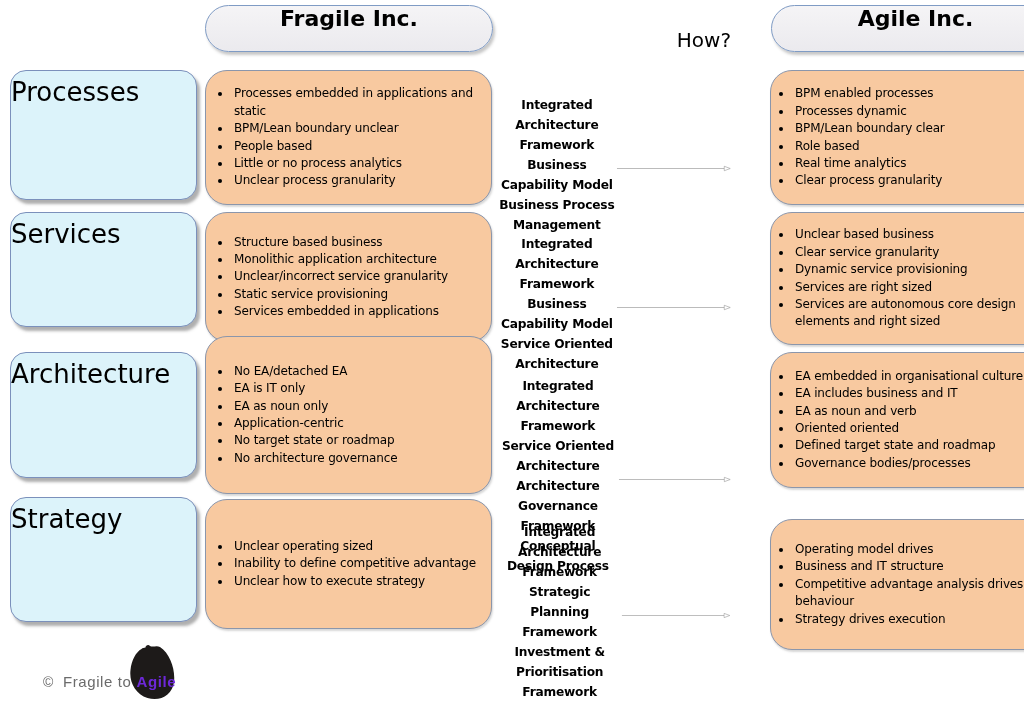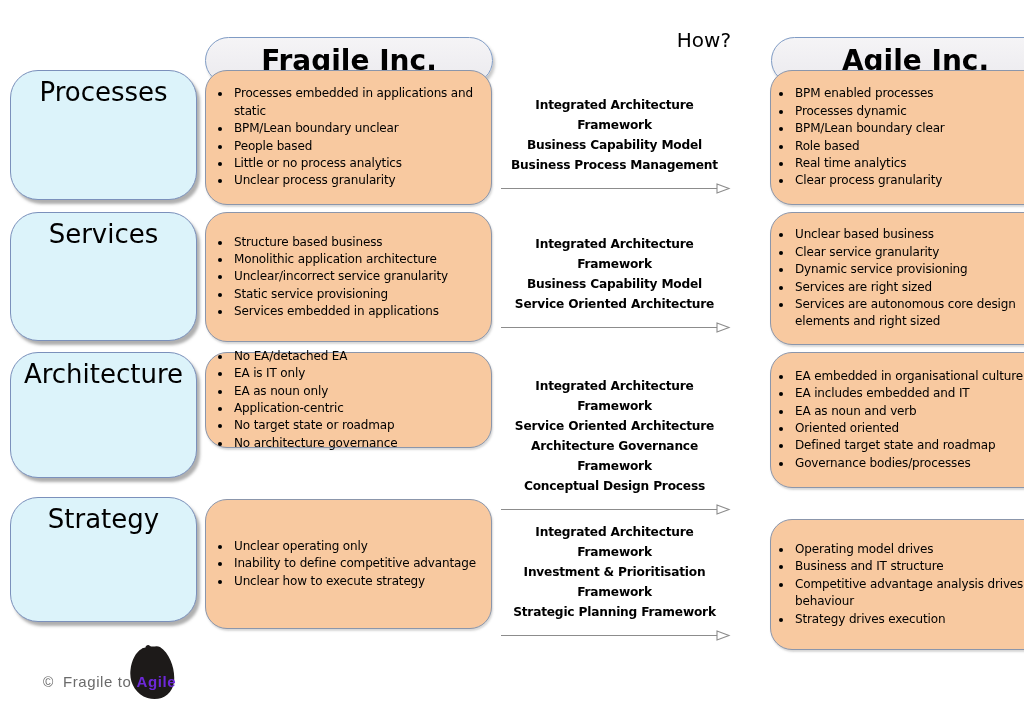--- a/index.html
+++ b/index.html
@@ -1,40 +1,40 @@
 <!DOCTYPE html>
 <html><head>
 <meta charset="utf-8">
 <style>
   html,body{margin:0;padding:0;background:#fff;}
   .page{position:relative;width:1024px;height:704px;background:#fff;overflow:hidden;
         font-family:"DejaVu Sans",sans-serif;color:#000;}
 
   .header-pill{position:absolute;top:5px;height:45px;border:1.5px solid #7f9bc4;border-radius:26px;
         background:linear-gradient(#f5f4f6,#ebeaee);box-shadow:2px 3px 3px rgba(130,130,130,.45);
-        display:flex;align-items:center;justify-content:center;font-weight:bold;font-size:28px;margin-top:32px;}
+        display:flex;justify-content:center;font-weight:bold;font-size:22px;}
   .pill-fragile{left:205px;width:286px;}
   .pill-agile{left:771px;width:287px;}
 
   .how-title{position:absolute;left:498px;width:233px;top:28px;text-align:right;
         font-size:20px;font-weight:400;}
 
-  .label-box{position:absolute;left:10px;width:187px;border:1.5px solid #7b90bb;border-radius:28px;
+  .label-box{position:absolute;left:10px;width:187px;border:1.5px solid #7b90bb;border-radius:16px;
         background:#dcf3fa;box-shadow:3px 4px 3px rgba(110,110,110,.55);
-        text-align:center;padding-top:6px;box-sizing:border-box;font-size:26px;}
+        padding-top:6px;box-sizing:border-box;font-size:26px;}
 
   .content-box{position:absolute;border:1.5px solid #8b96ab;border-radius:22px;background:#f8c9a0;
         box-shadow:1px 2px 2px rgba(140,140,140,.35);display:flex;align-items:center;box-sizing:border-box;}
   .content-box.fragile{left:205px;width:287px;}
   .content-box.agile{left:734px;width:287px;margin-left:36px;}
   .content-box ul{margin:0;padding:2px 4px 2px 26px;font-size:12px;line-height:1.45;letter-spacing:-0.15px;}
   .content-box.agile ul{padding-left:22px;}
   .content-box li{padding-left:2px;}
 
-  .how-block{position:absolute;left:498px;width:233px;display:flex;flex-direction:column;align-items:center;}
+  .how-block{position:absolute;left:498px;width:233px;display:flex;flex-direction:row;align-items:center;}
   .how-lines{text-align:center;font-weight:bold;font-size:12.2px;line-height:20px;letter-spacing:-0.2px;}
   .arrow-svg{margin-top:7px;}
 
   .footer-line{position:absolute;left:43px;top:673px;z-index:2;display:flex;align-items:baseline;
         font-family:"Liberation Sans",sans-serif;font-size:15px;color:#6b6b6b;letter-spacing:0.6px;}
   .footer-line .copy{margin-right:9px;font-size:14px;}
   .footer-line .brand-orange{color:#6d28d9;font-weight:700;}
   .logo-blob{position:absolute;left:127px;top:643px;z-index:1;}
 </style>
 </head>
@@ -77,21 +77,21 @@
     <ul>
         <li>BPM enabled processes</li>
         <li>Processes dynamic</li>
         <li>BPM/Lean boundary clear</li>
         <li>Role based</li>
         <li>Real time analytics</li>
         <li>Clear process granularity</li>
       </ul>
   </div>
 
-  <div class="label-box" style="top:212px;height:129px">
+  <div class="label-box" style="top:212px;height:115px">
     <span>Services</span>
   </div>
   <div class="content-box fragile" style="top:212px;height:130px">
     <ul>
         <li>Structure based business</li>
         <li>Monolithic application architecture</li>
         <li>Unclear/incorrect service granularity</li>
         <li>Static service provisioning</li>
         <li>Services embedded in applications</li>
       </ul>
@@ -113,21 +113,21 @@
         <li>Clear service granularity</li>
         <li>Dynamic service provisioning</li>
         <li>Services are right sized</li>
         <li>Services are autonomous core design elements and right sized</li>
       </ul>
   </div>
 
   <div class="label-box" style="top:352px;height:126px">
     <span>Architecture</span>
   </div>
-  <div class="content-box fragile" style="top:352px;height:96px">
+  <div class="content-box fragile" style="top:336px;height:158px">
     <ul>
         <li>No EA/detached EA</li>
         <li>EA is IT only</li>
         <li>EA as noun only</li>
         <li>Application-centric</li>
         <li>No target state or roadmap</li>
         <li>No architecture governance</li>
       </ul>
   </div>
   <div class="how-block" style="top:376px">
@@ -138,43 +138,43 @@
         <div>Conceptual Design Process</div>
       </div>
     <svg class="arrow-svg" width="232" height="13" viewBox="0 0 232 13">
       <line x1="2" y1="6.5" x2="218" y2="6.5" stroke="#8c8c8c" stroke-width="1.2"></line>
       <polygon points="218,2 230,6.5 218,11" fill="#ffffff" stroke="#8c8c8c" stroke-width="1.1"></polygon>
     </svg>
   </div>
   <div class="content-box agile" style="top:352px;height:136px">
     <ul>
         <li>EA embedded in organisational culture</li>
-        <li>EA includes embedded and IT</li>
+        <li>EA includes business and IT</li>
         <li>EA as noun and verb</li>
         <li>Oriented oriented</li>
         <li>Defined target state and roadmap</li>
         <li>Governance bodies/processes</li>
       </ul>
   </div>
 
   <div class="label-box" style="top:497px;height:125px">
     <span>Strategy</span>
   </div>
   <div class="content-box fragile" style="top:499px;height:130px">
     <ul>
-        <li>Unclear operating only</li>
+        <li>Unclear operating sized</li>
         <li>Inability to define competitive advantage</li>
         <li>Unclear how to execute strategy</li>
       </ul>
   </div>
   <div class="how-block" style="top:522px">
     <div class="how-lines">
         <div>Integrated Architecture Framework</div>
+        <div>Strategic Planning Framework</div>
         <div>Investment &amp; Prioritisation Framework</div>
-        <div>Strategic Planning Framework</div>
       </div>
     <svg class="arrow-svg" width="232" height="13" viewBox="0 0 232 13">
       <line x1="2" y1="6.5" x2="218" y2="6.5" stroke="#8c8c8c" stroke-width="1.2"></line>
       <polygon points="218,2 230,6.5 218,11" fill="#ffffff" stroke="#8c8c8c" stroke-width="1.1"></polygon>
     </svg>
   </div>
   <div class="content-box agile" style="top:519px;height:131px">
     <ul>
         <li>Operating model drives</li>
         <li>Business and IT structure</li>

